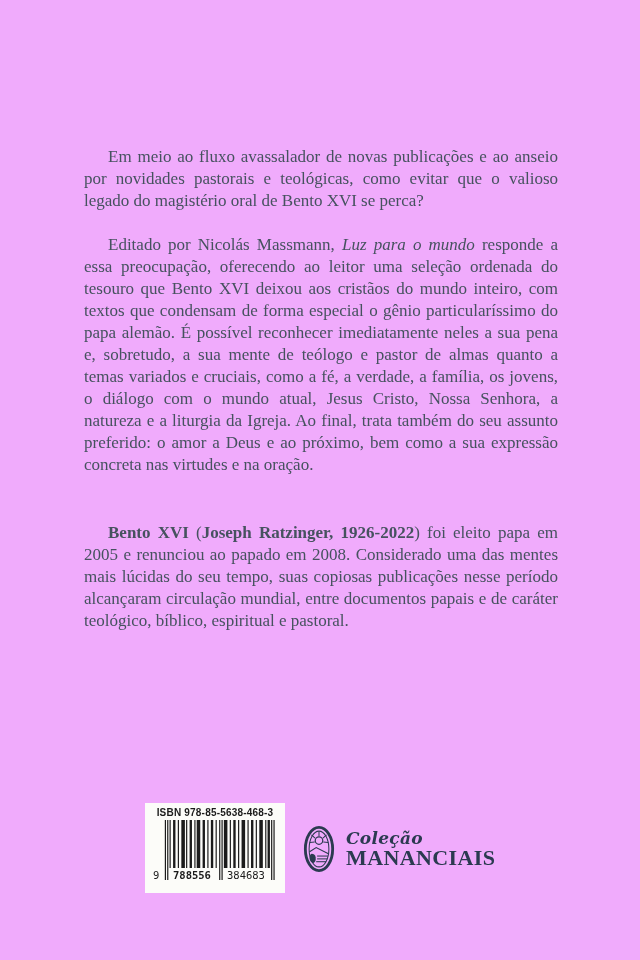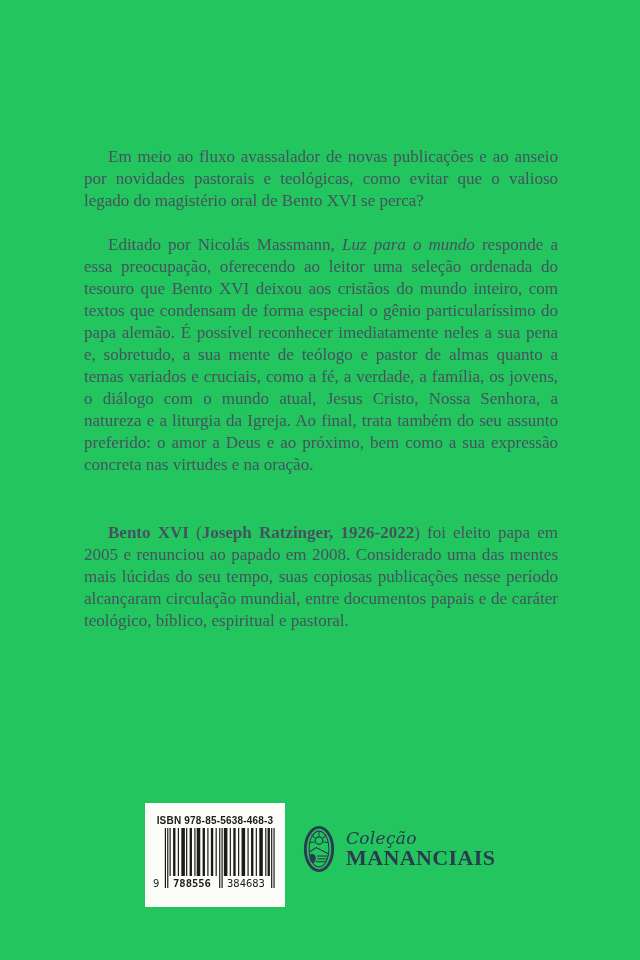--- a/index.html
+++ b/index.html
@@ -5,45 +5,45 @@
   html,body{margin:0;padding:0;}
   body{
     width:640px;height:960px;
     background:#ebe3c2;
     font-family:"Liberation Serif", serif;
     overflow:hidden;
   }
   .cover{
     position:relative;
     width:640px;height:960px;
-    background:#22c55e;
+    background:#f0abfc;
   }
   
   .text-block{
     position:absolute;
     left:84px;top:146px;width:474px;
     color:#46525f;
     font-size:17px;line-height:22px;
     text-align:justify;
   }
   .text-block p{
     margin:0 0 22px 0;
     text-indent:24px;
   }
   .text-block p.gap-large{margin-bottom:46px;}
   .text-block .book-title{font-style:italic;}
   .text-block .strong{font-weight:bold;}
   
   .barcode-box{
     position:absolute;
     left:145px;top:803px;
-    width:140px;height:104px;
+    width:140px;height:90px;
     background:#fcfcf9;
     box-sizing:border-box;
-    padding-top:12px;
+    padding-top:4px;
   }
   .isbn-line{
     text-align:center;
     font-family:"Liberation Sans", sans-serif;
     font-size:10px;font-weight:bold;
     color:#1b1b1b;
     letter-spacing:0.2px;
     white-space:nowrap;
   }
   .bars{
@@ -66,21 +66,21 @@
   .publisher{
     position:absolute;
     left:303px;top:824px;
     display:flex;align-items:center;
     color:#2b3a50;
   }
   .emblem{width:32px;height:50px;margin-right:11px;}
   .logo-text{display:flex;flex-direction:column;}
   .logo-script{
     font-family:"DejaVu Serif", serif;
-    font-style:italic;font-weight:normal;
+    font-style:italic;font-weight:bold;
     font-size:17px;line-height:18px;
     letter-spacing:0.3px;
   }
   .logo-name{
     font-family:"Liberation Serif", serif;
     font-size:22px;line-height:22px;
     letter-spacing:0.4px;
     font-weight:600;
   }
 </style>

